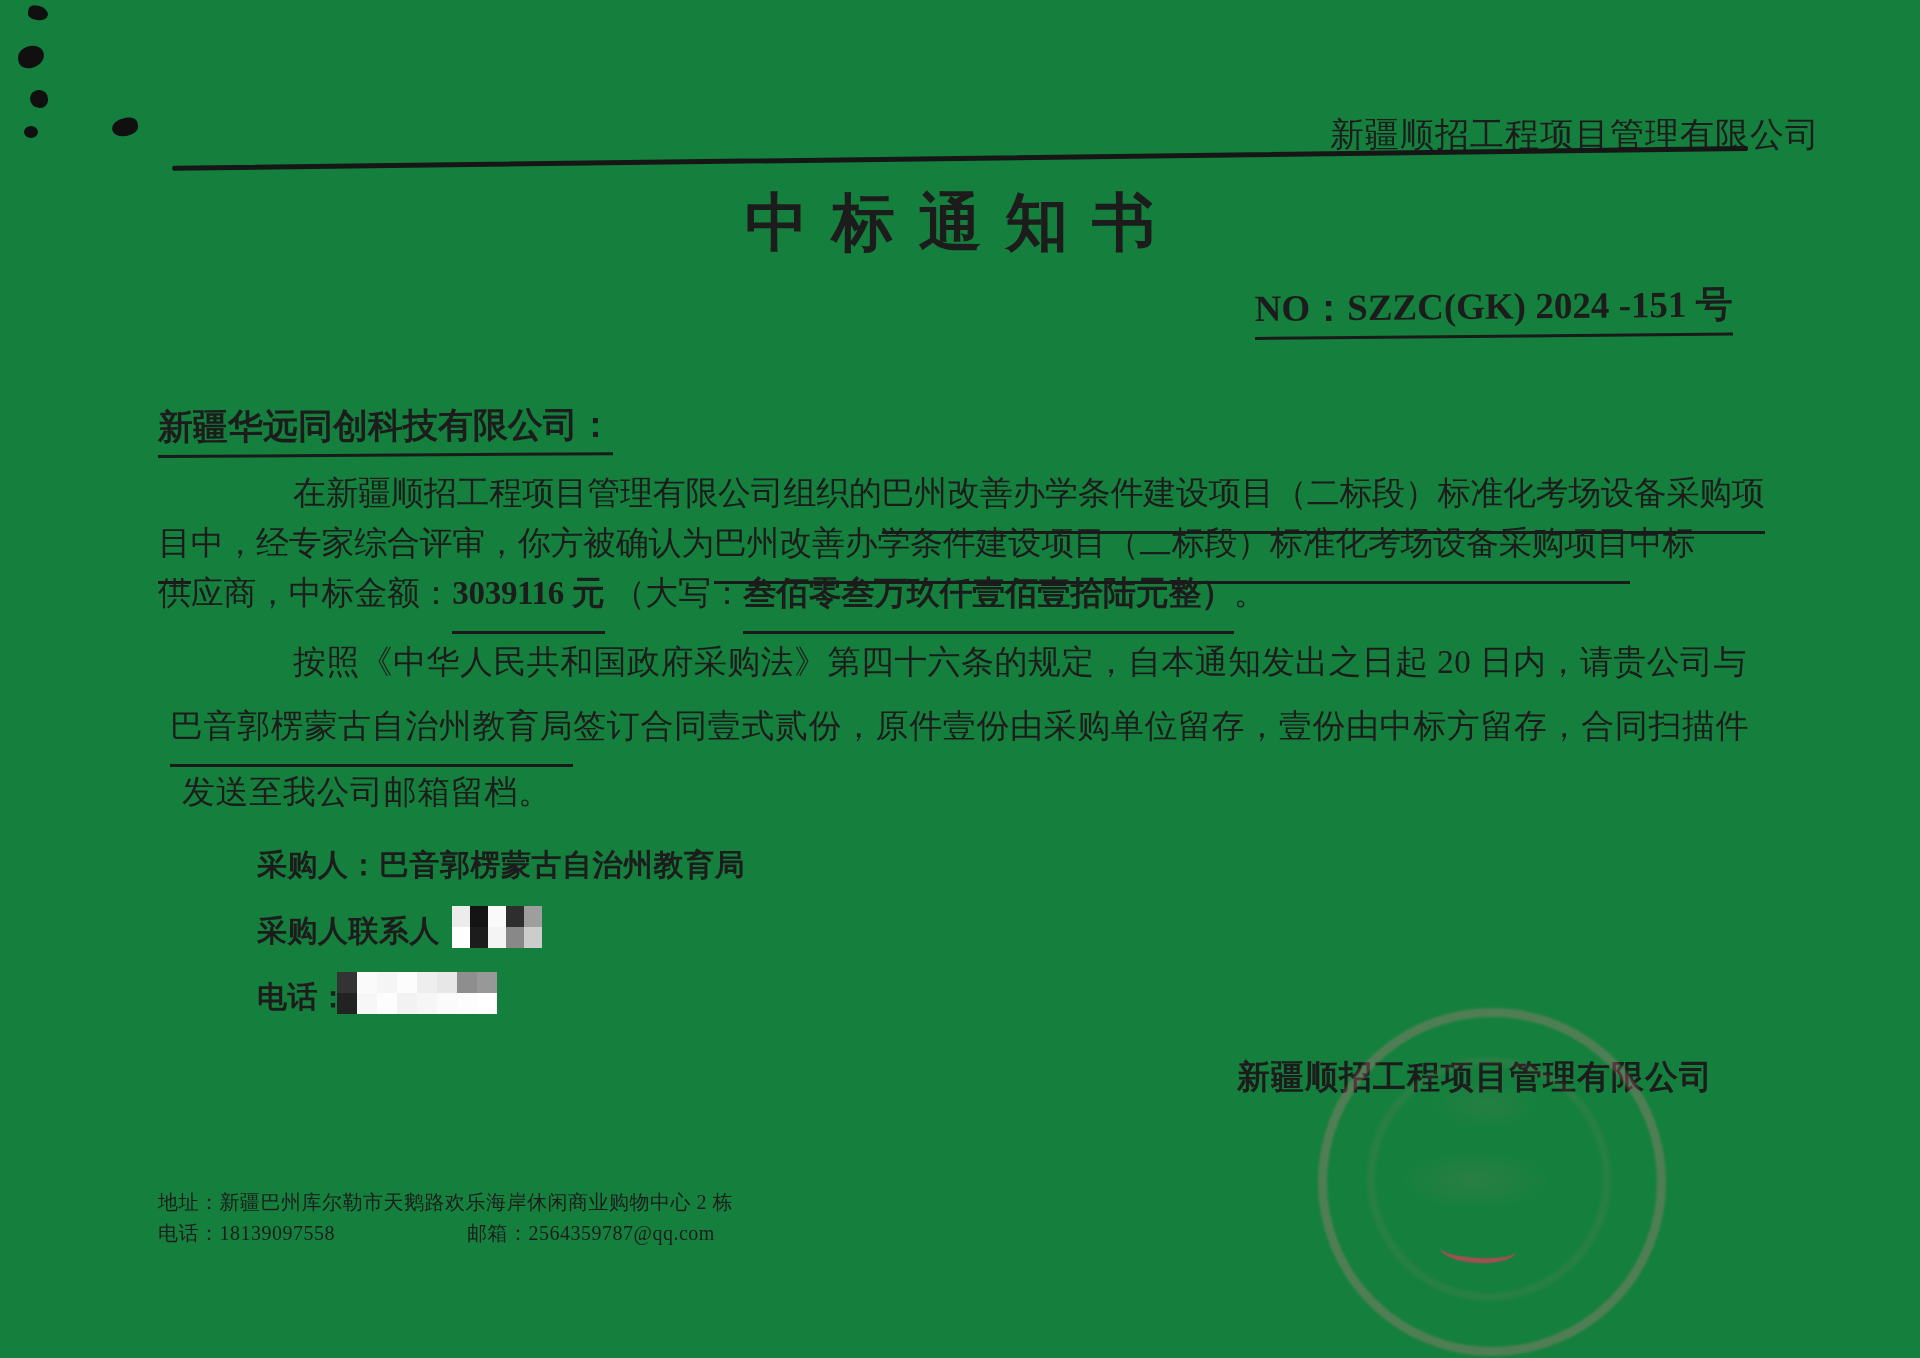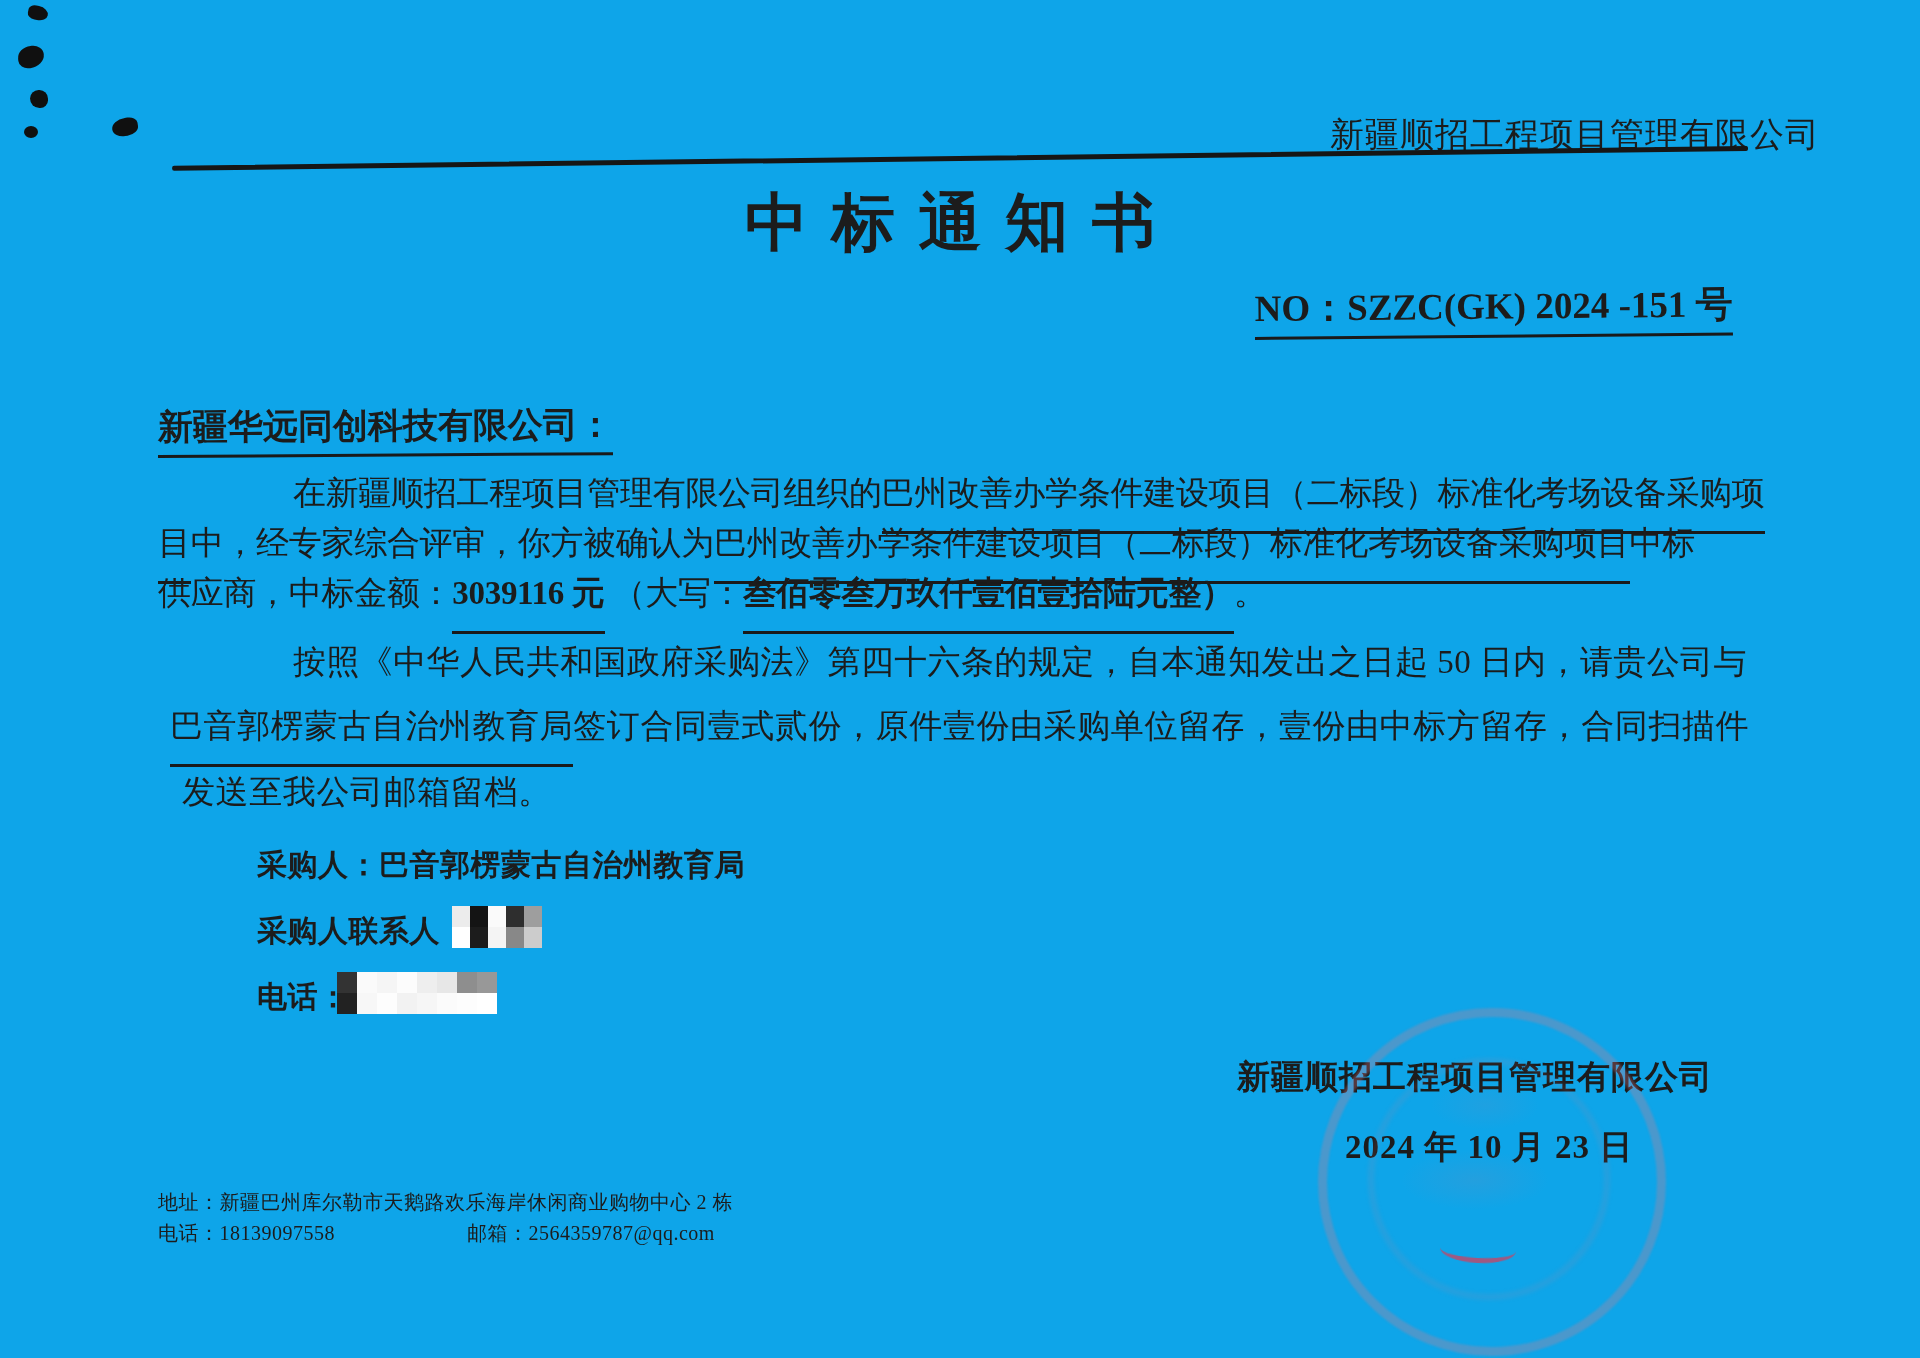--- a/index.html
+++ b/index.html
@@ -1,20 +1,20 @@
 <!DOCTYPE html>
 <html lang="zh"><head>
 <meta charset="utf-8">
 <style>
   html,body{margin:0;padding:0;background:#e8e8e8;}
   .page{
     position:relative;
     width:1920px;height:1358px;
     margin:0 auto;
-    background:#0ea5e9;
+    background:#15803d;
     overflow:hidden;
     font-family:"Liberation Serif","DejaVu Serif",serif;
     color:#1c1c1c;
   }
   .abs{position:absolute;white-space:nowrap;}
   
   .speck{position:absolute;background:#101010;}
   .speck.s1{left:28px;top:6px;width:20px;height:14px;border-radius:40% 60% 55% 45%;transform:rotate(12deg);}
   .speck.s2{left:18px;top:46px;width:26px;height:22px;border-radius:55% 45% 60% 40%;transform:rotate(-6deg);}
   .speck.s3{left:30px;top:90px;width:18px;height:18px;border-radius:50% 50% 45% 55%;}
@@ -116,21 +116,21 @@
 
   <div class="abs doc-title">中 标 通 知 书</div>
   <div class="abs doc-no">NO：SZZC(GK) 2024 -151 号</div>
 
   <div class="abs addressee">新疆华远同创科技有限公司：</div>
 
   <div class="abs line p1l1"><span>在新疆顺招工程项目管理有限公司组织的</span><span class="u">巴州改善办学条件建设项目（二标段）标准化考场设备采购项</span></div>
   <div class="abs line p1l2"><span class="u">目</span><span>中，经专家综合评审，你方被确认为</span><span class="u">巴州改善办学条件建设项目（二标段）标准化考场设备采购项目</span><span>中标</span></div>
   <div class="abs line p1l3"><span>供应商，中标金额：</span><span class="u amount">3039116 元</span><span> （大写：</span><span class="u amount">叁佰零叁万玖仟壹佰壹拾陆元整）</span><span>。</span></div>
 
-  <div class="abs line p2l1">按照《中华人民共和国政府采购法》第四十六条的规定，自本通知发出之日起 50 日内，请贵公司与</div>
+  <div class="abs line p2l1">按照《中华人民共和国政府采购法》第四十六条的规定，自本通知发出之日起 20 日内，请贵公司与</div>
   <div class="abs line p2l2"><span class="u">巴音郭楞蒙古自治州教育局</span><span>签订合同壹式贰份，原件壹份由采购单位留存，壹份由中标方留存，合同扫描件</span></div>
   <div class="abs line p2l3">发送至我公司邮箱留档。</div>
 
   <div class="abs bold-line purchaser"><span>采购人：</span><span>巴音郭楞蒙古自治州教育局</span></div>
   <div class="abs bold-line contact"><span>采购人联系人：</span></div>
   <div class="mosaic mosaic-contact">
       <i></i>
       <i></i>
       <i></i>
       <i></i>
@@ -155,21 +155,20 @@
       <i></i>
       <i></i>
       <i></i>
       <i></i>
       <i></i>
       <i></i>
       <i></i>
     </div>
 
   <div class="abs sig-company">新疆顺招工程项目管理有限公司</div>
-  <div class="abs sig-date">2024 年 10 月 23 日</div>
 
   <div class="abs stamp stamp-ring"></div>
   <div class="abs stamp stamp-ring-inner"></div>
   <div class="abs stamp stamp-smudge1"></div>
   <div class="abs stamp stamp-smudge2"></div>
   <div class="abs stamp stamp-stroke"></div>
 
   <div class="abs footer-line f1"><span>地址：</span><span>新疆巴州库尔勒市天鹅路欢乐海岸休闲商业购物中心 2 栋</span></div>
   <div class="abs footer-line f2"><span class="phone-group"><span>电话：</span><span>18139097558</span></span><span class="email-group"><span>邮箱：</span><span>2564359787@qq.com</span></span></div>
 

